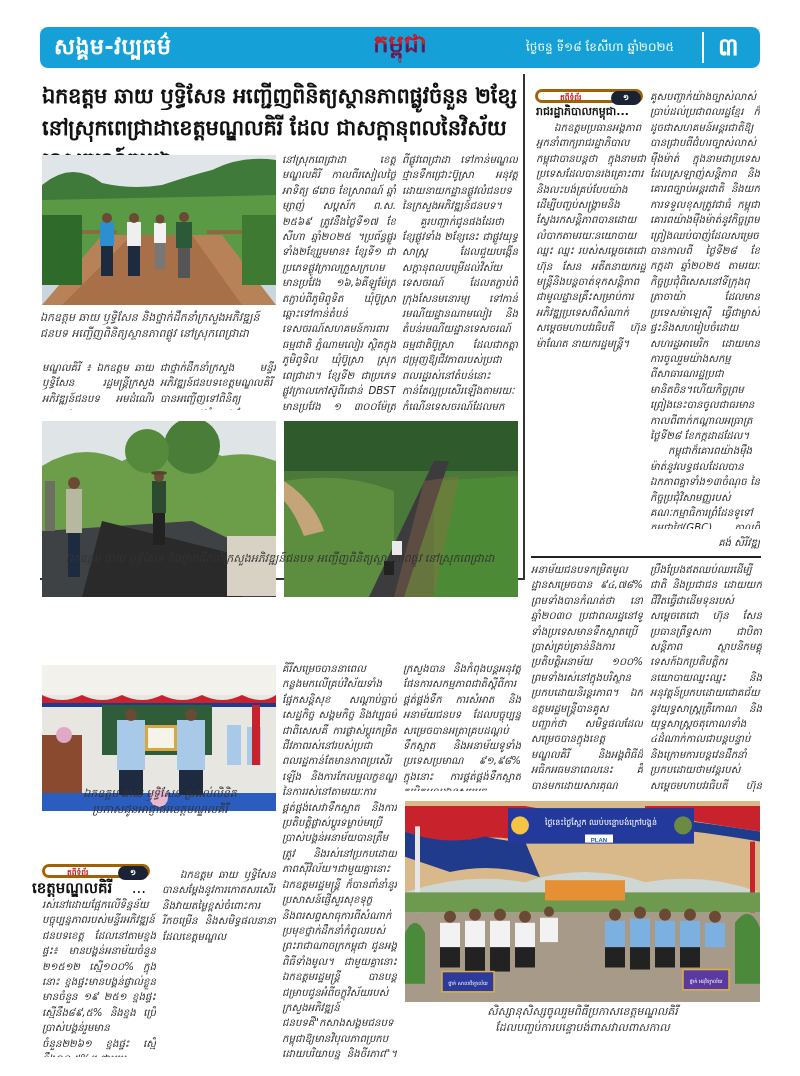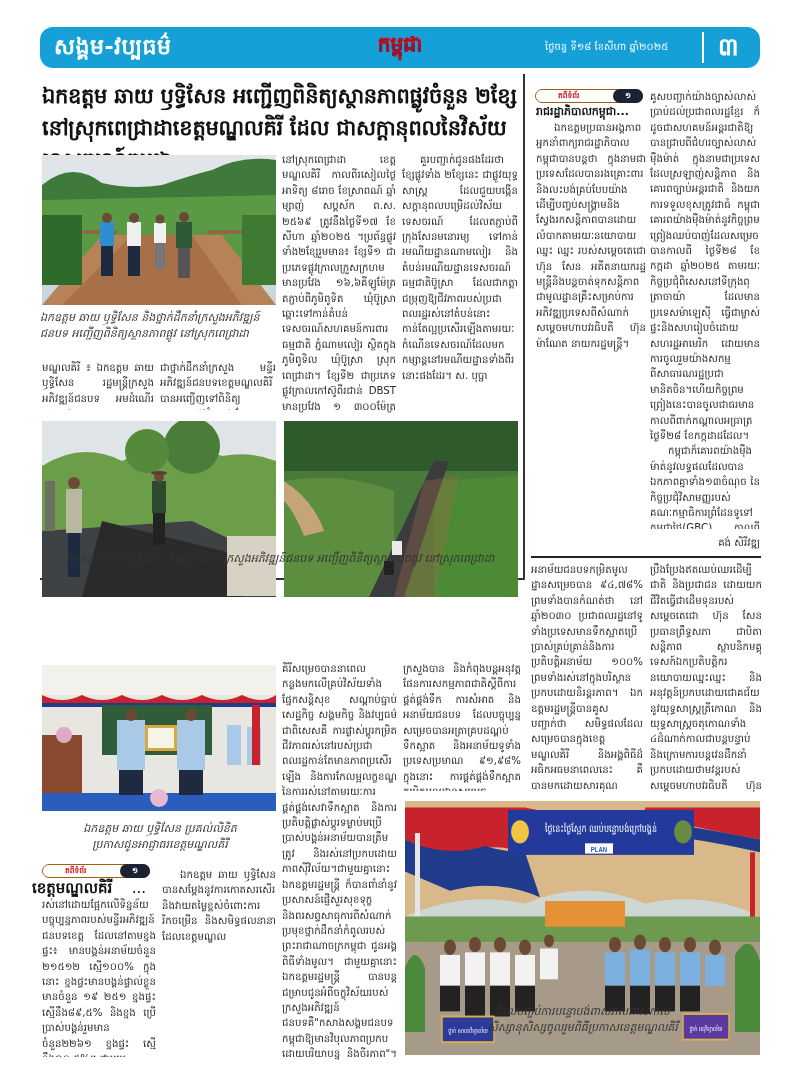--- a/index.html
+++ b/index.html
@@ -2,37 +2,37 @@
 <html><head>
 <meta charset="utf-8">
 <style>
   * { box-sizing: border-box; margin: 0; padding: 0; }
   html, body { width: 800px; height: 1076px; background: #ffffff; overflow: hidden; }
   body { position: relative; font-family: "DejaVu Sans", sans-serif; color: #222; }
 
   
   .header {
     position: absolute; left: 40px; top: 27px; width: 720px; height: 41px;
-    background: #16a0d8; border-radius: 13px;
+    background: #16a0d8; border-radius: 8px;
   }
   .section-title {
     position: absolute; left: 14px; top: 6px; font-size: 22px; font-weight: bold;
     color: #ffffff; line-height: 28px; letter-spacing: 0.5px;
   }
   .logo {
     position: absolute; left: 322px; top: 2px; width: 76px; height: 36px; text-align: center;
   }
   .logo-text {
-    font-size: 20px; font-weight: bold; line-height: 30px;
+    font-size: 24px; font-weight: normal; line-height: 30px;
     background: linear-gradient(180deg, #e8202a 0%, #e8202a 45%, #1d2a8c 55%, #1d2a8c 100%);
     -webkit-background-clip: text; background-clip: text; color: transparent;
     -webkit-text-stroke: 0.6px #b01020;
   }
   .date {
-    position: absolute; left: 505px; top: 12px; font-size: 10px; color: #ffffff; line-height: 16px;
+    position: absolute; left: 486px; top: 12px; font-size: 12px; color: #ffffff; line-height: 16px;
   }
   .header-divider { position: absolute; left: 662px; top: 5px; width: 2px; height: 31px; background: #ffffff; }
   .page-number {
     position: absolute; left: 678px; top: 4px; font-size: 24px; font-weight: bold; color: #ffffff; line-height: 32px;
   }
   .main-box-right { position: absolute; left: 523px; top: 74px; width: 2px; height: 505px; background: #333; }
   .main-box-bottom { position: absolute; left: 40px; top: 578px; width: 485px; height: 2px; background: #333; }
   .headline {
     position: absolute; left: 42px; top: 80px; width: 478px; font-size: 21px; font-weight: bold;
     line-height: 32px; color: #111; letter-spacing: -0.3px;
@@ -41,28 +41,29 @@
   .photo { position: absolute; overflow: hidden; }
   .photo svg { width: 100%; height: 100%; display: block; }
 
   .caption {
     position: absolute; font-size: 11px; font-style: italic; color: #333; line-height: 16px; text-align: center;
   }
 
   .col {
     position: absolute; font-size: 10.2px; line-height: 15.4px; color: #2a2a2a; text-align: justify;
     overflow: hidden;
+    font-style: italic;
   }
   .col p { text-indent: 0; }
   .col p.ind { text-indent: 18px; }
   .col .right { text-align: right; }
 
   
   .tag {
-    position: absolute; height: 14px; border: 1px solid #a16207; border-radius: 8px; background: #fff;
+    position: absolute; height: 14px; border: 3px solid #a16207; border-radius: 8px; background: #fff;
   }
   .tag-label {
     position: absolute; left: 22px; top: 0; font-size: 7.5px; font-weight: bold; color: #d21a1a; line-height: 12px;
   }
   .tag-pill {
     position: absolute; right: -1px; top: -1px; width: 30px; height: 14px; border-radius: 8px; background: #1a2233;
     color: #fff; font-size: 8px; font-weight: bold; line-height: 14px; text-align: center;
   }
   .box-title { position: absolute; font-size: 11px; font-weight: bold; color: #111; line-height: 16px; }
 
@@ -114,20 +115,21 @@
     </g>
   </svg>
 </div>
 <div class="caption" style="left:40px; top:310px; width:238px; text-align:left;">ឯកឧត្តម ឆាយ ឫទ្ធិសែន និងថ្នាក់ដឹកនាំក្រសួងអភិវឌ្ឍន៍ជនបទ អញ្ជើញពិនិត្យស្ថានភាពផ្លូវ នៅស្រុកពេជ្រាដា</div>
 
 <div class="col" style="left:42px; top:360px; width:112px; height:50px;">មណ្ឌលគិរី ៖ ឯកឧត្តម ឆាយ ឫទ្ធិសែន រដ្ឋមន្ត្រីក្រសួងអភិវឌ្ឍន៍ជនបទ អមដំណើរដោយ ឯកឧត្តម</div>
 <div class="col" style="left:160px; top:360px; width:116px; height:50px;">ជាថ្នាក់ដឹកនាំក្រសួង មន្ទីរអភិវឌ្ឍន៍ជនបទខេត្តមណ្ឌលគិរី បានអញ្ជើញទៅពិនិត្យស្ថានភាពផ្លូវចំនួន ២ខ្សែ</div>
 
 <div class="col" style="left:282px; top:152px; width:114px; height:263px;">នៅស្រុកពេជ្រាដា ខេត្តមណ្ឌលគិរី កាលពីរសៀលថ្ងៃអាទិត្យ ៨រោច ខែស្រាពណ៍ ឆ្នាំម្សាញ់ សប្តស័ក ព.ស. ២៥៦៩ ត្រូវនឹងថ្ងៃទី១៧ ខែសីហា ឆ្នាំ២០២៥ ។ប្រព័ន្ធផ្លូវទាំង២ខ្សែរួមមាន៖ ខ្សែទី១ ជាប្រភេទផ្លូវក្រាលក្រួសក្រហមមានប្រវែង ១៦,៦គីឡូម៉ែត្រ តភ្ជាប់ពីភូមិពូទិត ឃុំប៊ូស្រា ឆ្ពោះទៅកាន់តំបន់ទេសចរណ៍សហគមន៍ការពារធម្មជាតិ ភ្នំណាមលៀរ ស្ថិតក្នុងភូមិពូទិល ឃុំប៊ូស្រា ស្រុកពេជ្រាដា។ ខ្សែទី២ ជាប្រភេទផ្លូវក្រាលកៅស៊ូពីរជាន់ DBST មានប្រវែង ១ ៣០០ម៉ែត្រ ស្ថិតនៅក្នុងភូមិពូទិល ឃុំប៊ូស្រា ស្រុកពេជ្រាដា តភ្ជាប់</div>
 <div class="col" style="left:402px; top:152px; width:116px; height:263px;">
+  <p>ពីផ្លូវពេជ្រាដា ទៅកាន់មណ្ឌលថ្មានទឹកជ្រោះប៊ូស្រា អនុវត្តដោយនាយកដ្ឋានផ្លូវលំជនបទ នៃក្រសួងអភិវឌ្ឍន៍ជនបទ។</p>
   <p class="ind">គួរបញ្ជាក់ជូនផងដែរថា ខ្សែផ្លូវទាំង ២ខ្សែនេះ ជាផ្លូវយុទ្ធសាស្ត្រ ដែលជួយបង្កើនសក្តានុពលបម្រើដល់វិស័យទេសចរណ៍ ដែលតភ្ជាប់ពីក្រុងសែនមនោរម្យ ទៅកាន់រមណីយដ្ឋានណាមលៀរ និងតំបន់រមណីយដ្ឋានទេសចរណ៍ធម្មជាតិប៊ូស្រា ដែលជាកត្តាជម្រុញឱ្យជីវភាពរបស់ប្រជាពលរដ្ឋរស់នៅតំបន់នោះ កាន់តែល្អប្រសើរឡើងតាមរយៈកំណើនទេសចរណ៍ដែលមកកម្សាន្តនៅរមណីយដ្ឋានទាំងពីរនោះផងដែរ។ ស. បុប្ផា</p>
 </div>
 
 <div class="photo" style="left:42px; top:421px; width:234px; height:176px; height:176px;">
   <svg viewBox="0 0 234 176" preserveAspectRatio="none">
     <rect width="234" height="176" fill="#dfe4e6"></rect>
     <path d="M0 45 Q40 20 80 40 Q130 15 180 35 Q210 30 234 40 L234 130 L0 130 Z" fill="#6c9e4a"></path>
     <circle cx="150" cy="25" r="28" fill="#4a7e38"></circle>
     <circle cx="105" cy="30" r="22" fill="#558a3d"></circle>
     <path d="M0 110 L150 100 L234 140 L234 176 L0 176 Z" fill="#3f4245"></path>
@@ -197,39 +199,39 @@
       <circle cx="149" cy="50" r="6" fill="#6b4a35"></circle>
     <rect x="103" y="60" width="32" height="26" fill="#d9a640"></rect>
       <rect x="106" y="63" width="26" height="20" fill="#f6f3e8"></rect>
     <rect x="185" y="60" width="14" height="40" fill="#a9c9e8"></rect>
       <rect x="205" y="62" width="14" height="38" fill="#a9c9e8"></rect>
     <rect x="210" y="40" width="8" height="60" fill="#c8232c"></rect>
     <circle cx="117" cy="133" r="9" fill="#e8b8d0"></circle>
       <circle cx="22" cy="70" r="8" fill="#e0a8c8"></circle>
   </svg>
 </div>
-<div class="caption" style="left:60px; top:821px; width:200px;">ឯកឧត្តម ឆាយ ឫទ្ធិសែន ប្រគល់លិខិតប្រកាសជូនអាជ្ញាធរខេត្តមណ្ឌលគិរី</div>
+<div class="caption" style="left:60px; top:786px; width:200px;">ឯកឧត្តម ឆាយ ឫទ្ធិសែន ប្រគល់លិខិតប្រកាសជូនអាជ្ញាធរខេត្តមណ្ឌលគិរី</div>
 
 <div class="col" style="left:282px; top:661px; width:115px; height:400px;">គីរីសម្រេចបាននាពេលកន្លងមកលើគ្រប់វិស័យទាំងផ្នែកសន្តិសុខ សណ្តាប់ធ្នាប់ សេដ្ឋកិច្ច សង្គមកិច្ច និងវប្បធម៌ ជាពិសេសគឺ ការផ្លាស់ប្តូរកម្រិតជីវភាពរស់នៅរបស់ប្រជាពលរដ្ឋកាន់តែមានភាពប្រសើរឡើង និងការកែលម្អលក្ខខណ្ឌនៃការរស់នៅតាមរយៈការផ្គត់ផ្គង់សេវាទឹកស្អាត និងការប្រតិបត្តិផ្លាស់ប្តូរទម្លាប់មប្រើប្រាស់បង្គន់អនាម័យបានត្រឹមត្រូវ និងរស់នៅប្រកបដោយភាពស៊ីវិល័យ។ជាមួយគ្នានោះ ឯកឧត្តមរដ្ឋមន្ត្រី ក៏បានពាំនាំនូវប្រសាសន៍ផ្ញើសួរសុខទុក្ខ និងពរសព្ទសាធុការពីសំណាក់ប្រមុខថ្នាក់ដឹកនាំកំពូលរបស់ព្រះរាជាណាចក្រកម្ពុជា ជូនអង្គពិធីទាំងមូល។ ជាមួយគ្នានោះ ឯកឧត្តមរដ្ឋមន្ត្រី បានបន្តជម្រាបជូនអំពីចក្ខុវិស័យរបស់ក្រសួងអភិវឌ្ឍន៍ជនបទគឺ"កសាងសង្គមជនបទកម្ពុជាឱ្យមានវិបុលភាពប្រកបដោយបរិយាបន្ន និងចីរភាព"។ ឯកឧត្តមរដ្ឋមន្ត្រី បានបញ្ជាក់បន្ថែមទៀតថា</div>
 <div class="col" style="left:403px; top:661px; width:118px; height:130px;">ក្រសួងបាន និងកំពុងបន្តអនុវត្តផែនការសកម្មភាពជាតិស្តីពីការផ្គត់ផ្គង់ទឹក ការសំអាត និងអនាម័យជនបទ ដែលបច្ចុប្បន្នសម្រេចបានអត្រាគ្របដណ្តប់ទឹកស្អាត និងអនាម័យទូទាំងប្រទេសប្រមាណ ៩១,៩៨% ក្នុងនោះ ការផ្គត់ផ្គង់ទឹកស្អាតកម្រិតមូលដ្ឋានសម្រេចបាន៨៩,២១%និង</div>
 
 <div class="tag" style="left:42px; top:864px; width:108px;">
   <span class="tag-label">តពីទំព័រ</span>
   <span class="tag-pill">១</span>
 </div>
 <div class="box-title" style="left:32px; top:880px; width:114px; font-size:15px;">
   <span>ខេត្តមណ្ឌលគិរី</span>
   <span style="float:right; font-weight:normal;">...</span>
 </div>
 <div class="col" style="left:42px; top:897px; width:114px; height:160px;">រស់នៅដោយផ្អែកលើទិន្នន័យបច្ចុប្បន្នភាពរបស់មន្ទីរអភិវឌ្ឍន៍ជនបទខេត្ត ដែលនៅតាមខ្នងផ្ទះ៖ មានបង្គន់អនាម័យចំនួន ២១៥១២ ស្មើ១០០% ក្នុងនោះ ខ្នងផ្ទះមានបង្គន់ផ្ទាល់ខ្លួនមានចំនួន ១៩ ២៥១ ខ្នងផ្ទះ ស្មើនឹង៨៩,៥% និងខ្នង ប្រើប្រាស់បង្គន់រួមមានចំនួន២២៦១ ខ្នងផ្ទះ ស្មើនឹង១០,៥%។ ជាមួយ</div>
 <div class="col" style="left:162px; top:867px; width:114px; height:190px;">
   <p class="ind">ឯកឧត្តម ឆាយ ឫទ្ធិសែនបានសម្តែងនូវការកោតសរសើរ និងវាយតម្លៃខ្ពស់ចំពោះការរីកចម្រើន និងសមិទ្ធផលនានា ដែលខេត្តមណ្ឌល</p>
 </div>
 
-<div class="photo" style="left:405px; top:801px; width:355px; height:254px;">
+<div class="photo" style="left:405px; top:801px; width:355px; height:201px;">
   <svg viewBox="0 0 355 198" preserveAspectRatio="none">
     <rect width="355" height="198" fill="#cfd7d4"></rect>
     <path d="M0 0 L355 0 L355 90 Q300 70 240 80 Q180 60 120 80 Q60 70 0 90 Z" fill="#d9b98a"></path>
     <path d="M0 5 L120 5 L150 10 L120 40 Q80 30 40 45 L0 30 Z" fill="#c8232c"></path>
     <path d="M0 30 Q40 45 80 35 Q100 40 120 40 L135 75 Q90 60 45 70 L0 55 Z" fill="#203a8c"></path>
     <path d="M240 5 L355 5 L355 30 Q320 25 290 20 Q260 15 240 15 Z" fill="#c8232c"></path>
     <path d="M240 15 Q290 20 355 30 L355 40 Q300 30 240 25 Z" fill="#203a8c"></path>
     <rect x="103" y="7" width="186" height="35" fill="#233a9c"></rect>
     <circle cx="115" cy="24" r="9" fill="#f4c542"></circle>
     <circle cx="278" cy="24" r="9" fill="#6b8a42"></circle>
@@ -279,15 +281,15 @@
     </g>
     <rect x="37" y="168" width="52" height="20" fill="#2c3a9c" stroke="#d9b04a" stroke-width="1.5"></rect>
     <rect x="278" y="166" width="46" height="20" fill="#5a3aa0" stroke="#d9b04a" stroke-width="1.5"></rect>
     <text x="63" y="181" font-family="DejaVu Sans, sans-serif" font-size="5" fill="#ffffff" text-anchor="middle">ថ្នាក់ សាលាវិទ្យាល័យ</text>
     <text x="301" y="179" font-family="DejaVu Sans, sans-serif" font-size="5" fill="#ffffff" text-anchor="middle">ថ្នាក់ អនុវិទ្យាល័យ</text>
     <path d="M0 130 Q10 110 20 130 L20 180 L0 180 Z" fill="#4a8a3a"></path>
     <path d="M330 120 Q345 100 355 125 L355 180 L330 180 Z" fill="#4a8a3a"></path>
   </svg>
 </div>
 <div class="caption" style="left:405px; top:1004px; width:355px;">
+  <div>សិស្សានុសិស្សចូលរួមពិធីប្រកាសខេត្តមណ្ឌលគិរី</div>
   <div>ដែលបញ្ចប់ការបន្ទោបង់ពាសវាលពាសកាល</div>
-  <div>សិស្សានុសិស្សចូលរួមពិធីប្រកាសខេត្តមណ្ឌលគិរី</div>
 </div>
 
 </body></html>

